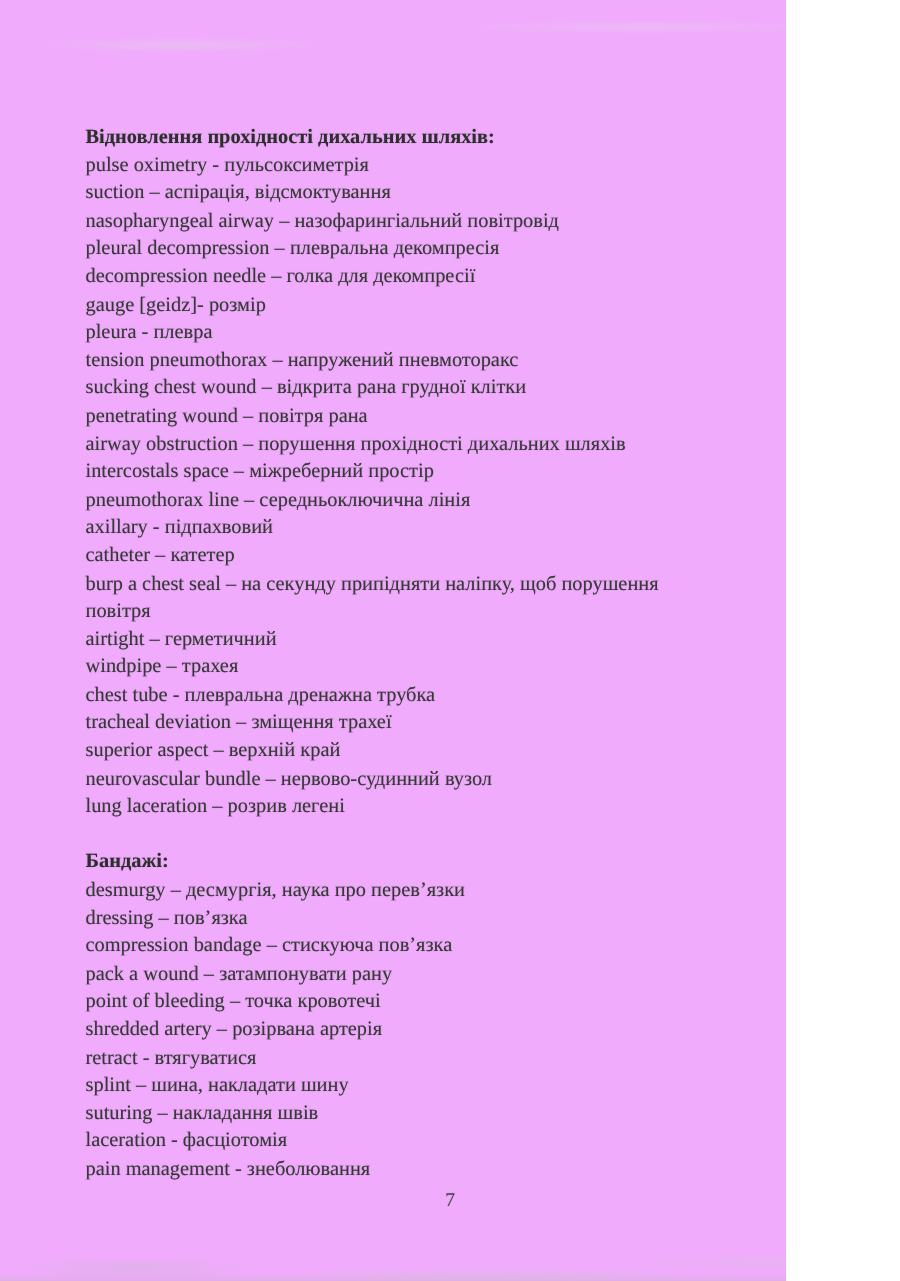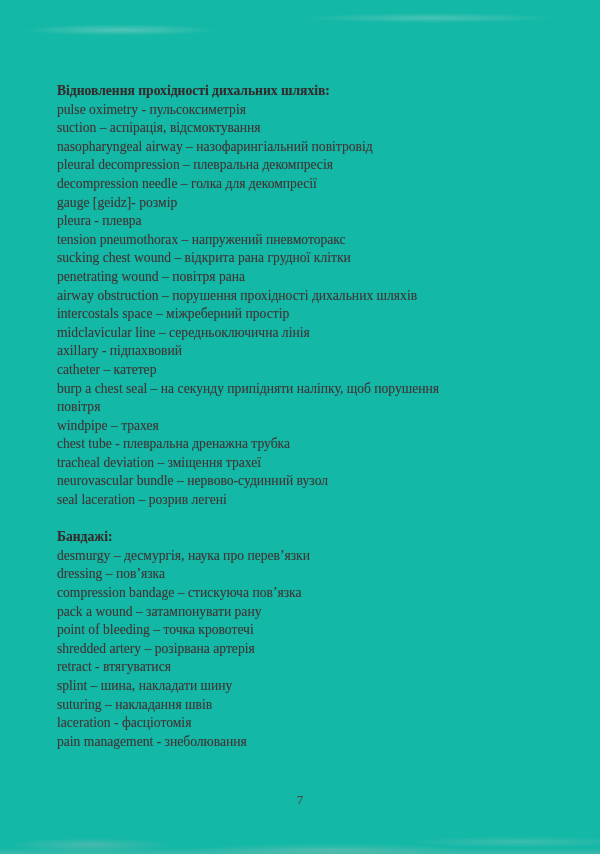--- a/index.html
+++ b/index.html
@@ -8,23 +8,23 @@
   }
   body {
     width: 600px;
     height: 854px;
     background: #ffffff;
     font-family: "Liberation Serif", "DejaVu Serif", serif;
     overflow: hidden;
   }
   .page {
     position: relative;
-    width: 600px;
+    width: 524px;
     height: 854px;
-    background: #14b8a6;
+    background: #f0abfc;
     overflow: hidden;
   }
   
   .scan-noise {
     position: absolute;
     left: 0; top: 0; right: 0; bottom: 0;
     pointer-events: none;
     background:
       radial-gradient(ellipse 120px 10px at 90px 845px, rgba(190,190,190,0.30), rgba(190,190,190,0) 70%),
       radial-gradient(ellipse 200px 9px at 330px 850px, rgba(200,200,200,0.28), rgba(200,200,200,0) 70%),
@@ -80,30 +80,32 @@
         <div class="vocab-entry">nasopharyngeal airway – назофарингіальний повітровід</div>
         <div class="vocab-entry">pleural decompression – плевральна декомпресія</div>
         <div class="vocab-entry">decompression needle – голка для декомпресії</div>
         <div class="vocab-entry">gauge [geidz]- розмір</div>
         <div class="vocab-entry">pleura - плевра</div>
         <div class="vocab-entry">tension pneumothorax – напружений пневмоторакс</div>
         <div class="vocab-entry">sucking chest wound – відкрита рана грудної клітки</div>
         <div class="vocab-entry">penetrating wound – повітря рана</div>
         <div class="vocab-entry">airway obstruction – порушення прохідності дихальних шляхів</div>
         <div class="vocab-entry">intercostals space – міжреберний простір</div>
-        <div class="vocab-entry">midclavicular line – середньоключична лінія</div>
+        <div class="vocab-entry">pneumothorax line – середньоключична лінія</div>
         <div class="vocab-entry">axillary - підпахвовий</div>
         <div class="vocab-entry">catheter – катетер</div>
         <div class="vocab-entry">burp a chest seal – на секунду припідняти наліпку, щоб порушення
 повітря</div>
+        <div class="vocab-entry">airtight – герметичний</div>
         <div class="vocab-entry">windpipe – трахея</div>
         <div class="vocab-entry">chest tube - плевральна дренажна трубка</div>
         <div class="vocab-entry">tracheal deviation – зміщення трахеї</div>
+        <div class="vocab-entry">superior aspect – верхній край</div>
         <div class="vocab-entry">neurovascular bundle – нервово-судинний вузол</div>
-        <div class="vocab-entry">seal laceration – розрив легені</div>
+        <div class="vocab-entry">lung laceration – розрив легені</div>
       </div>
       <div class="section">
     <div class="section-heading">Бандажі:</div>
   <div class="vocab-entry">desmurgy – десмургія, наука про перев’язки</div>
         <div class="vocab-entry">dressing – пов’язка</div>
         <div class="vocab-entry">compression bandage – стискуюча пов’язка</div>
         <div class="vocab-entry">pack a wound – затампонувати рану</div>
         <div class="vocab-entry">point of bleeding – точка кровотечі</div>
         <div class="vocab-entry">shredded artery – розірвана артерія</div>
         <div class="vocab-entry">retract - втягуватися</div>

